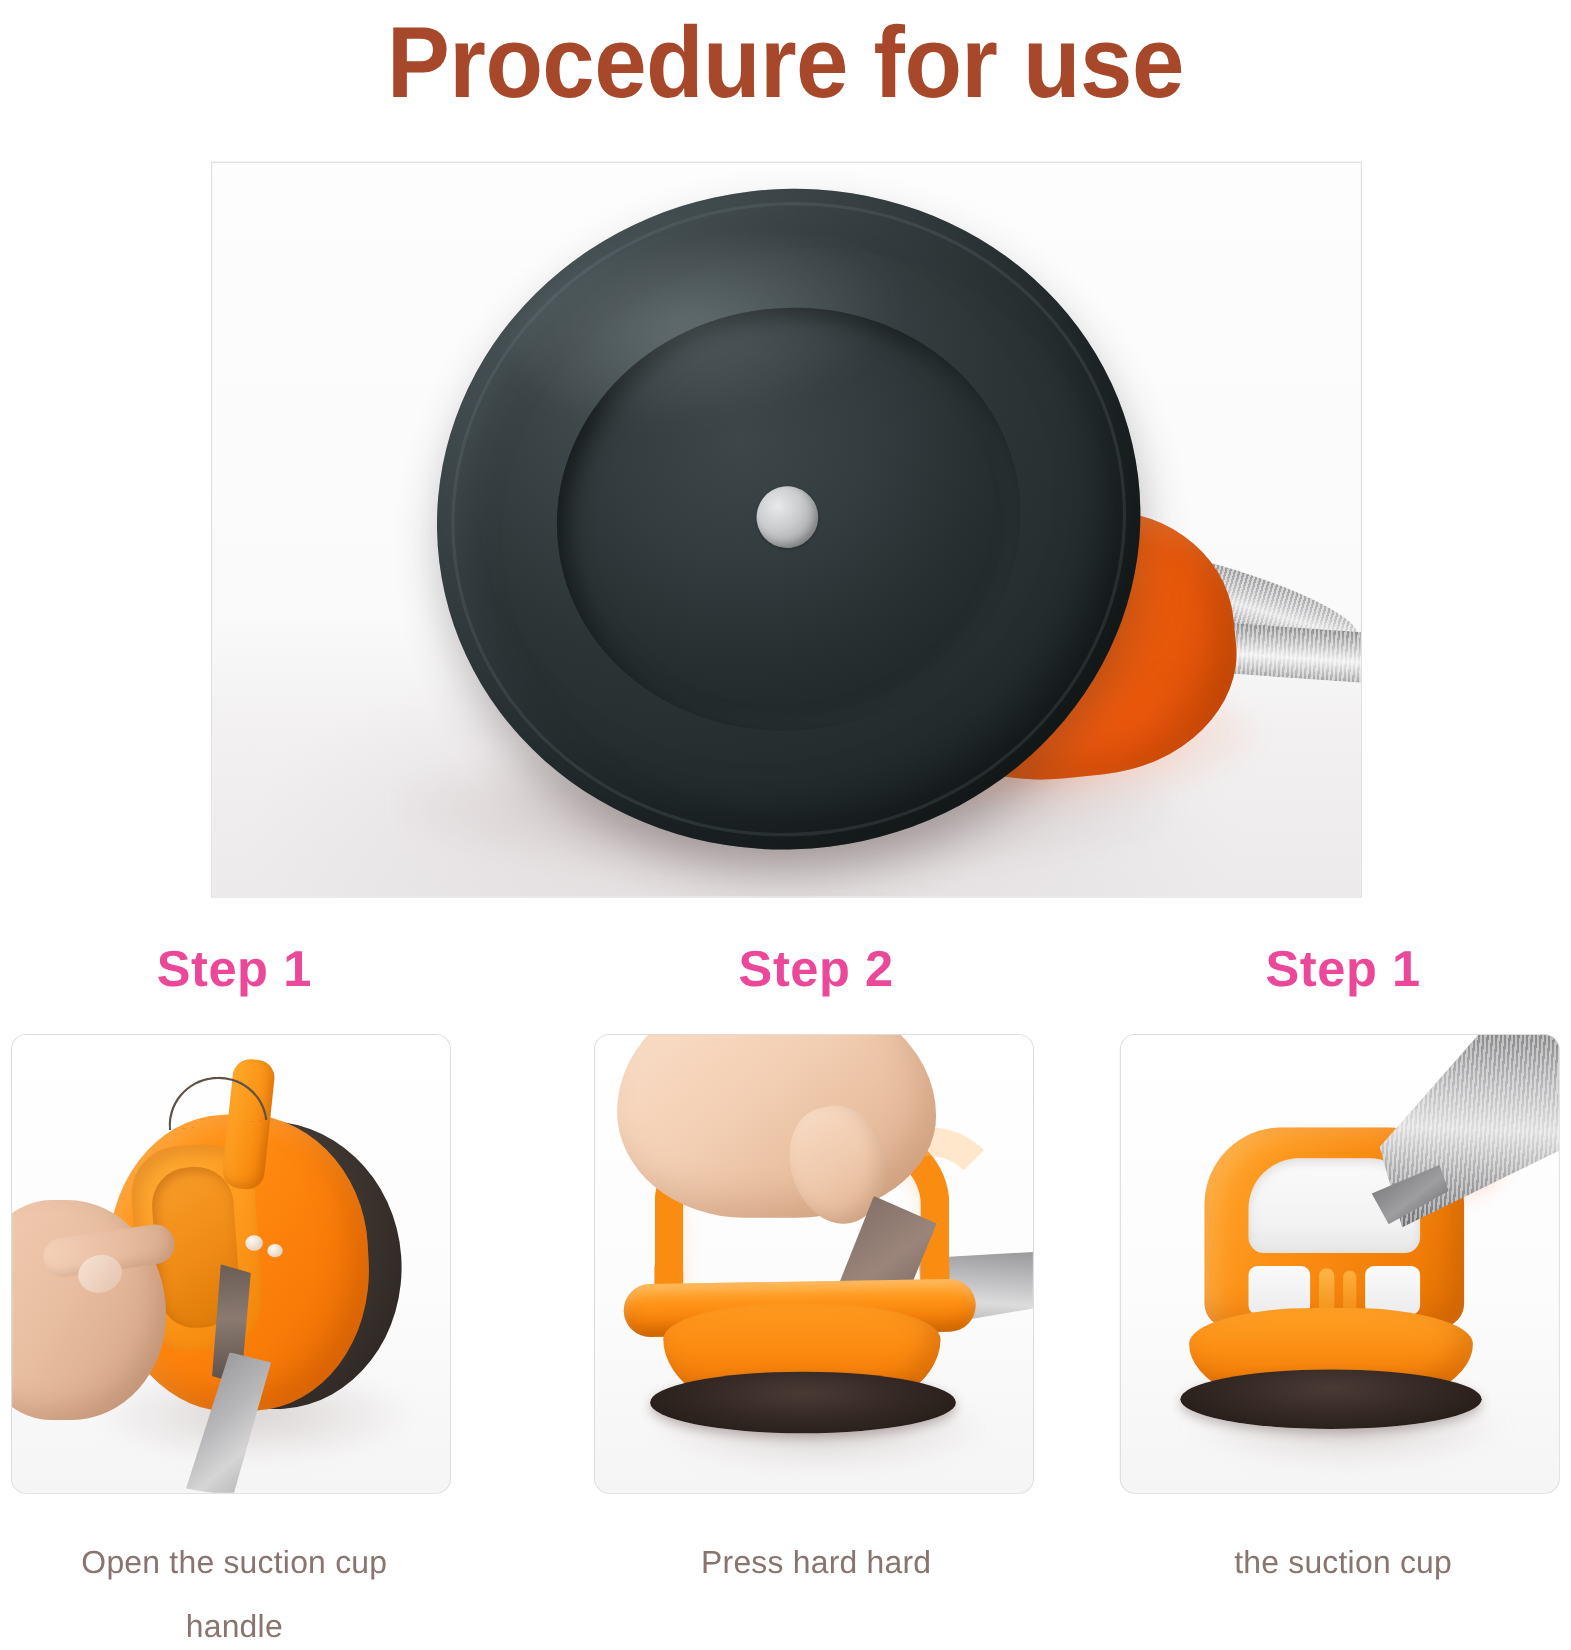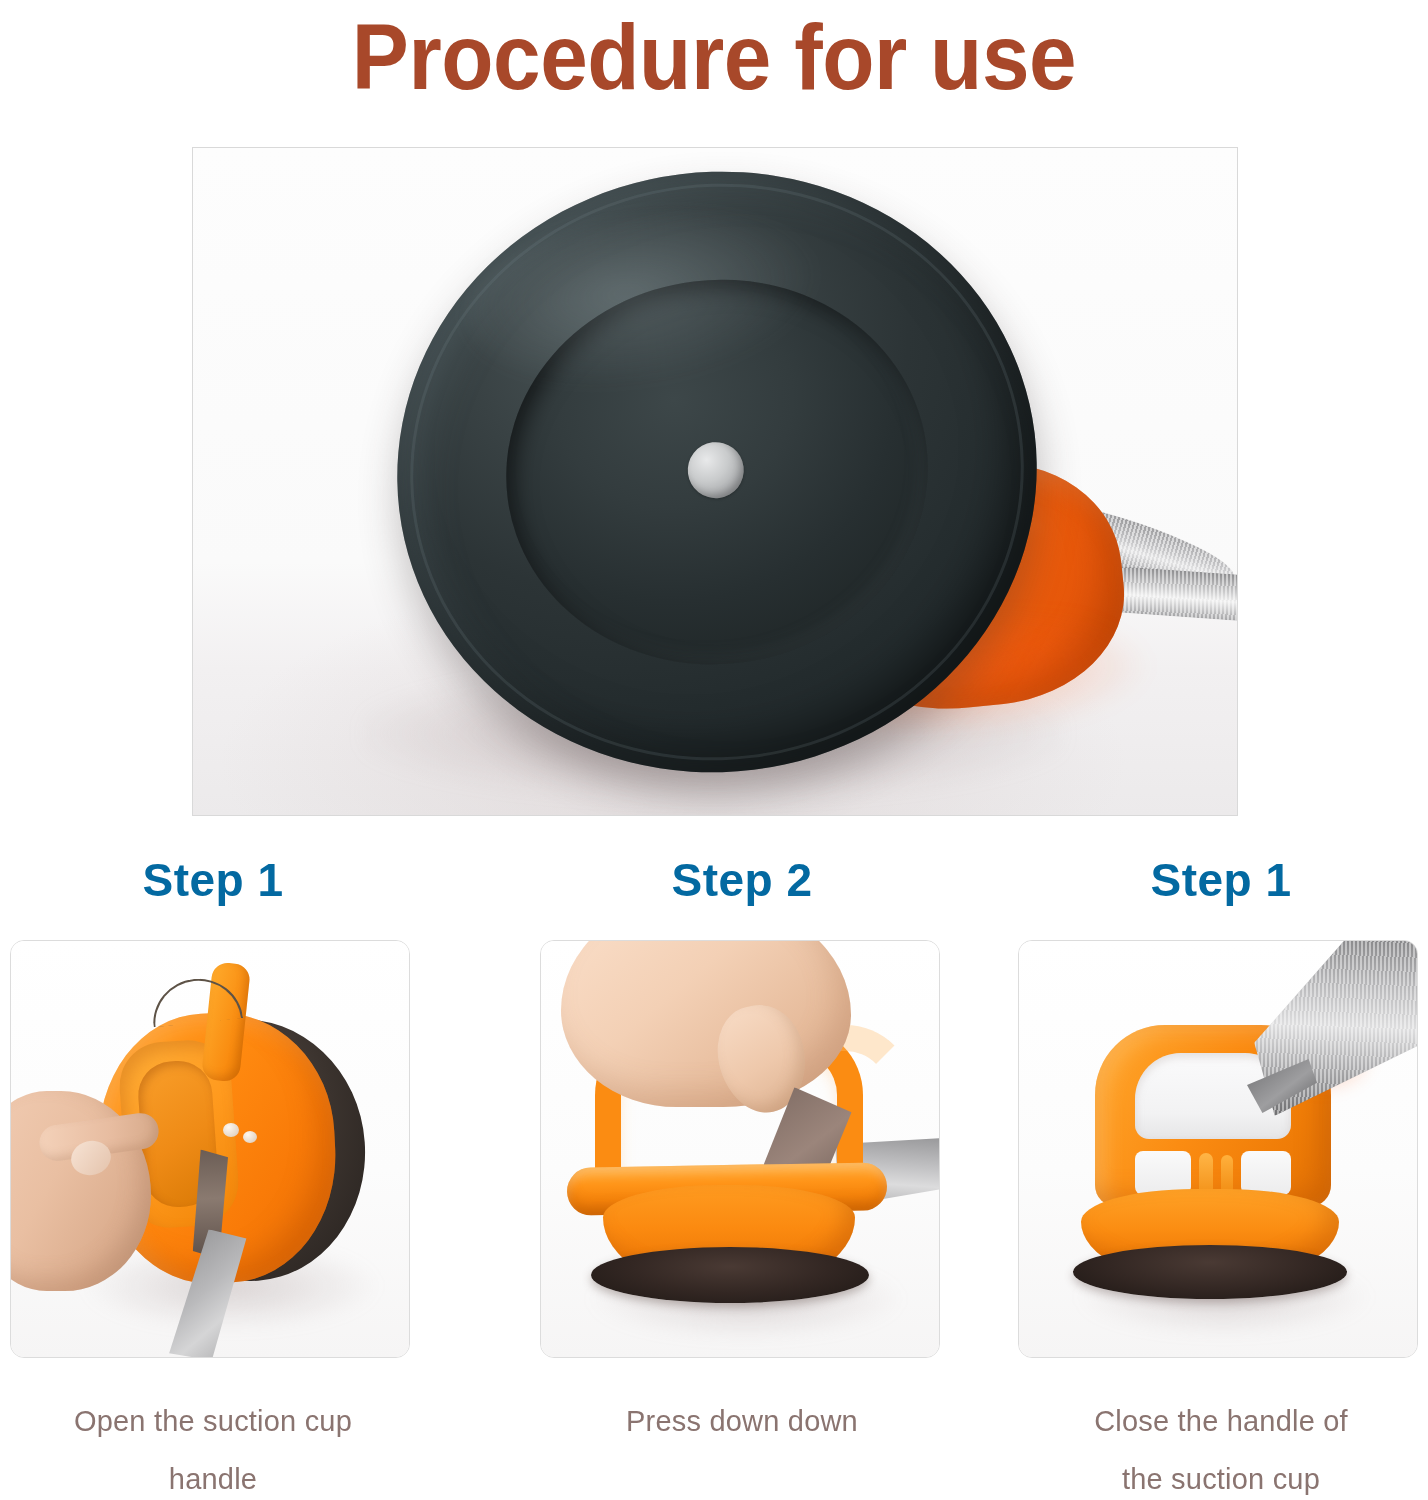--- a/index.html
+++ b/index.html
@@ -184,21 +184,21 @@
   }
   .step-1 { left: 8px; }
   .step-2 { left: 537px; }
   .step-3 { left: 1016px; }
 
   .step-heading {
     text-align: center;
     font-size: 46px;
     line-height: 56px;
     font-weight: 700;
-    color: #0369a1;
+    color: #ec4899;
     letter-spacing: 0.5px;
   }
 
   .step-card {
     position: relative;
     margin-top: 32px;
     width: 400px;
     height: 418px;
     border: 1px solid #dcdcdc;
     border-radius: 14px;
@@ -597,21 +597,21 @@
           <div class="s2-handle-arc"></div>
           <div class="s2-hand"></div>
           <div class="s2-thumb"></div>
           <div class="s2-strap-a"></div>
           <div class="s2-collar"></div>
           <div class="s2-cupbody"></div>
           <div class="s2-rubber"></div>
         </div>
       </div>
       <div class="caption">
-        <span class="cap-line">Press down down</span>
+        <span class="cap-line">Press hard hard</span>
         <span class="cap-line"></span>
       </div>
     </div>
 
     <div class="step step-3">
       <div class="step-heading">Step 1</div>
       <div class="step-card">
         <div class="photo">
           <div class="s3-shadow"></div>
           <div class="s3-handle"></div>
@@ -621,19 +621,18 @@
           <div class="s3-pin-a"></div>
           <div class="s3-pin-b"></div>
           <div class="s3-cupbody"></div>
           <div class="s3-rubber-fill"></div>
           <div class="s3-strap-glow"></div>
           <div class="s3-strap"></div>
           <div class="s3-strap-tip"></div>
         </div>
       </div>
       <div class="caption">
-        <span class="cap-line">Close the handle of</span>
         <span class="cap-line">the suction cup</span>
       </div>
     </div>
 
   </div>
 </div>
 
 </body></html>

